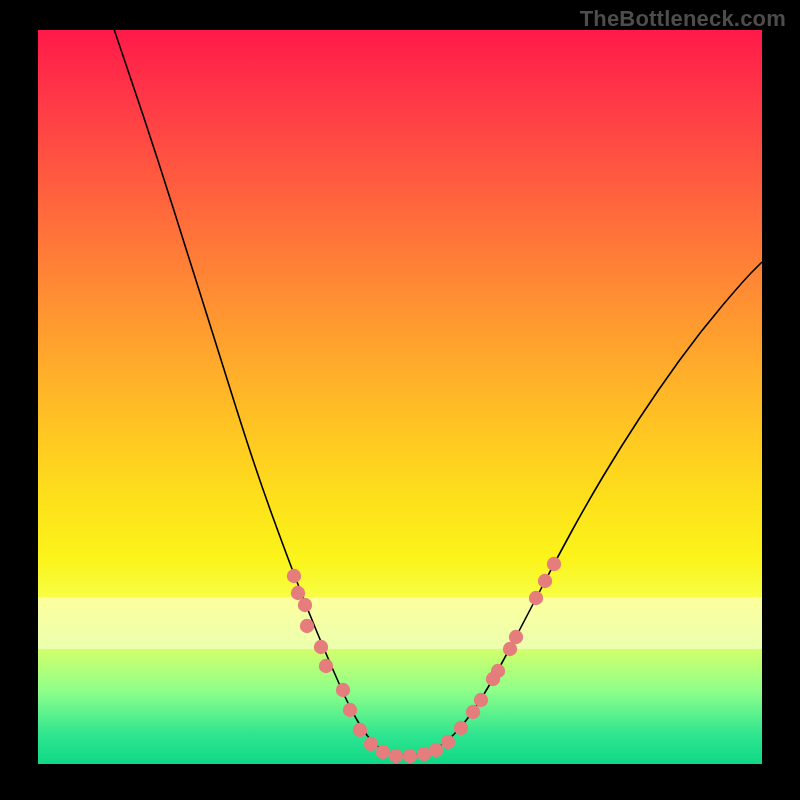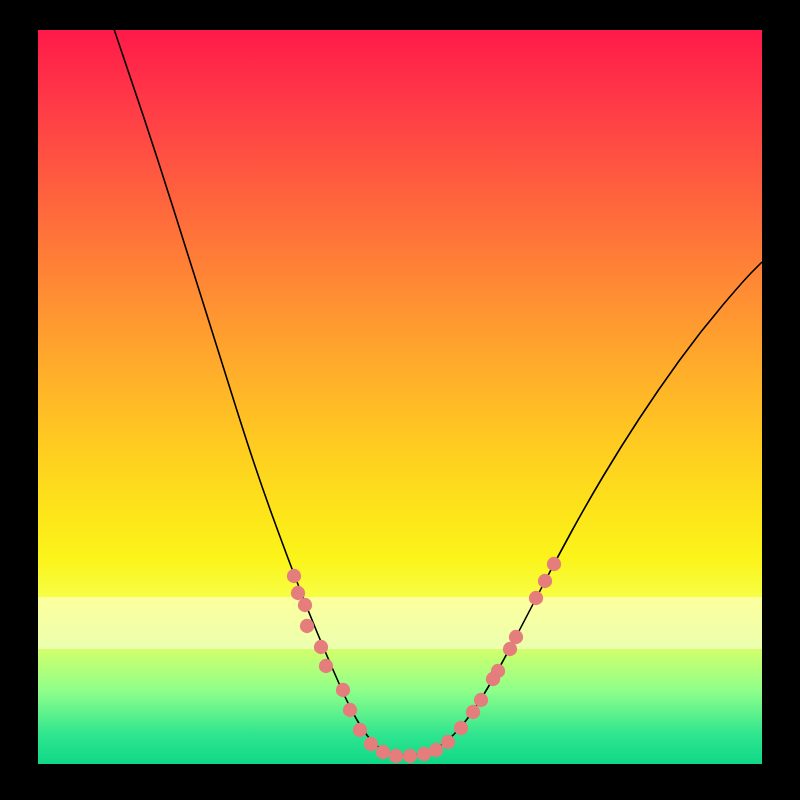--- a/index.html
+++ b/index.html
@@ -109,13 +109,14 @@
           <circle cx="460" cy="641" r="7.2" class="dot" fill="#e57d7d"></circle>
           <circle cx="472" cy="619" r="7.2" class="dot" fill="#e57d7d"></circle>
           <circle cx="478" cy="607" r="7.2" class="dot" fill="#e57d7d"></circle>
           <circle cx="498" cy="568" r="7.2" class="dot" fill="#e57d7d"></circle>
           <circle cx="507" cy="551" r="7.2" class="dot" fill="#e57d7d"></circle>
           <circle cx="516" cy="534" r="7.2" class="dot" fill="#e57d7d"></circle>
         </g>
     </svg>
 
   </div>
+  <div class="watermark">TheBottleneck.com</div>
 </div>
 
 </body></html>

